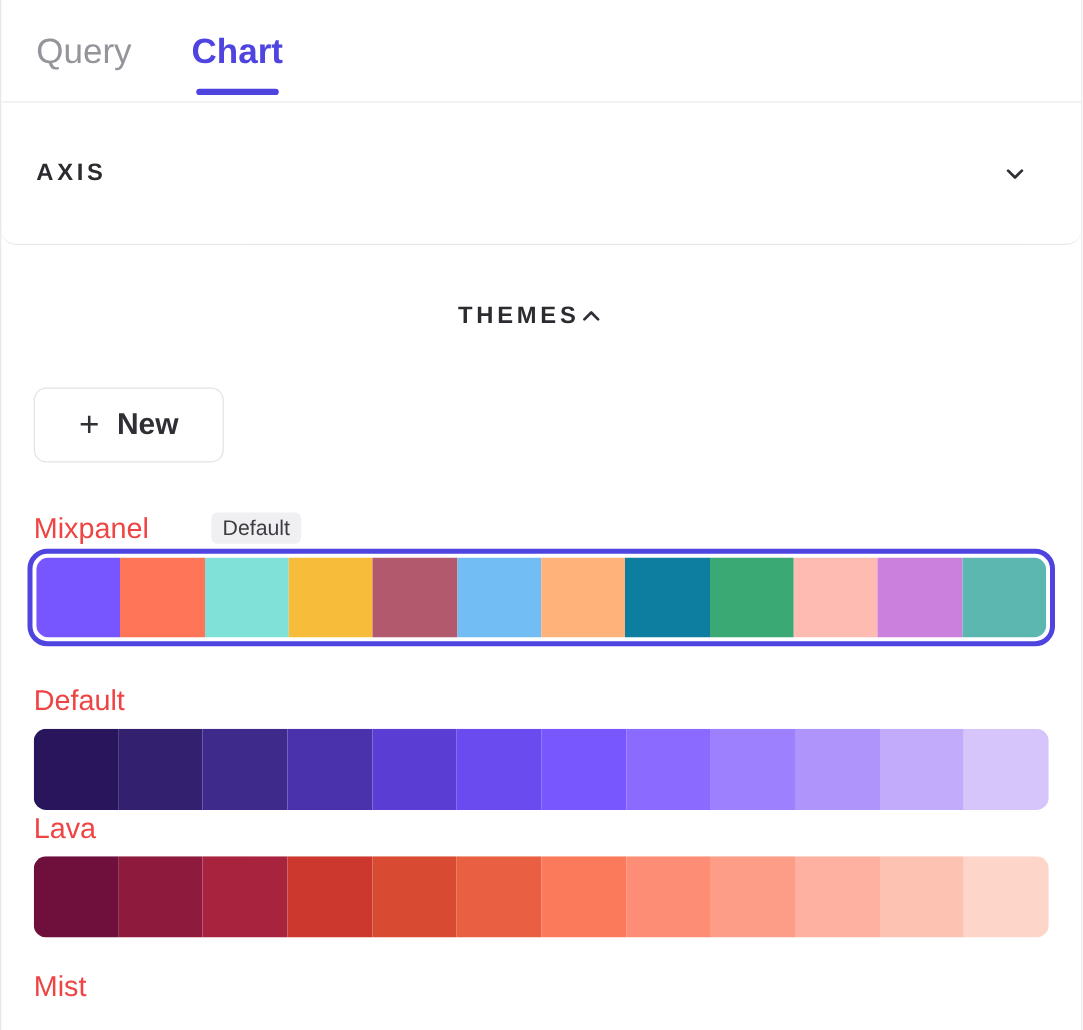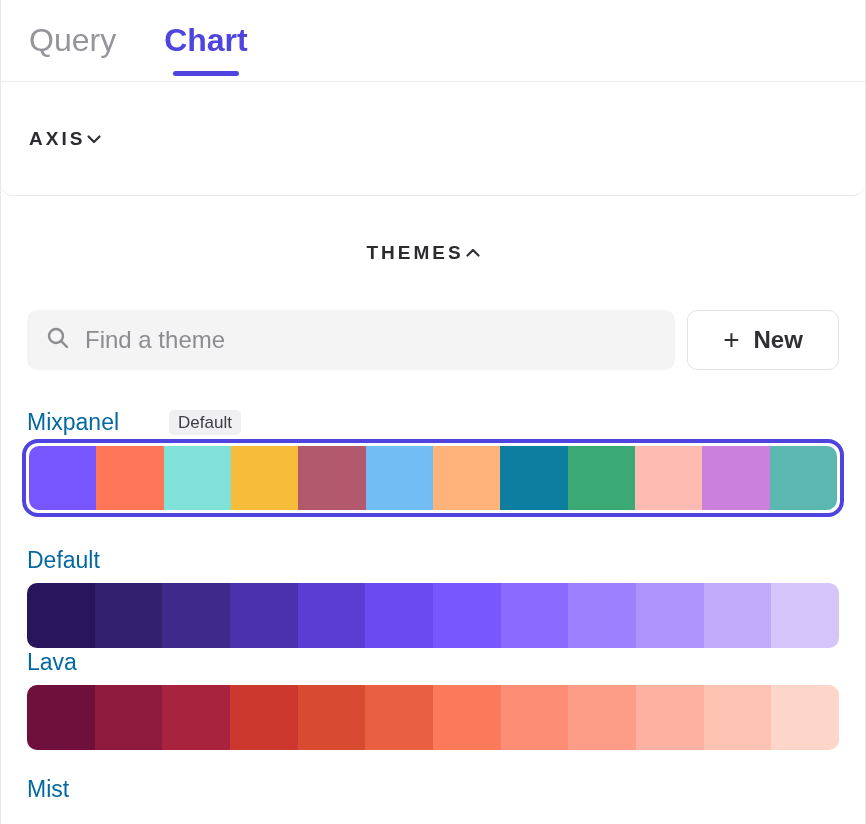--- a/index.html
+++ b/index.html
@@ -21,21 +21,21 @@
   .tabbar {
     height: 82px;
     display: flex;
     align-items: center;
     padding: 0 28px;
     gap: 48px;
     border-bottom: 1px solid #ececee;
   }
   .tab {
     position: relative;
-    font-size: 32px;
+    font-size: 28px;
     height: 82px;
     display: flex;
     align-items: center;
     cursor: pointer;
     color: #94949a;
     font-weight: 500;
   }
   .tab.active { color: #4f44e0; font-weight: 600; }
   .tab.active .tab-underline {
     position: absolute;
@@ -45,21 +45,21 @@
     width: 66px;
     height: 5px;
     border-radius: 3px;
     background: #4f44e0;
   }
   
   .card-axis {
     height: 114px;
     display: flex;
     align-items: center;
-    justify-content: flex-start;
+    justify-content: space-between;
     padding: 0 44px 0 28px;
     border-bottom: 1px solid #e8e8ea;
     border-bottom-left-radius: 12px;
     border-bottom-right-radius: 12px;
   }
   .section-title {
     font-size: 19px;
     font-weight: 700;
     letter-spacing: 3px;
     color: #2b2b30;
@@ -113,21 +113,21 @@
     cursor: pointer;
   }
   
   .theme-row { }
   .theme-label-row {
     display: flex;
     align-items: center;
     gap: 10px;
     height: 28px;
   }
-  .theme-name { font-size: 23px; font-weight: 500; color: #0369a1; }
+  .theme-name { font-size: 23px; font-weight: 500; color: #ef4444; }
   .theme-badge {
     background: #f0f0f2;
     color: #3c3c42;
     font-size: 17px;
     border-radius: 5px;
     padding: 4px 9px;
     line-height: 1;
     margin-left: 40px;
   }
   .swatch-bar {
@@ -189,29 +189,20 @@
     <div class="themes-header">
       <span class="section-title">THEMES</span>
       <span class="chevron">
         <svg width="18" height="18" viewBox="0 0 18 18" fill="none">
           <path d="M3.5 11.5 L9 6 L14.5 11.5" stroke="#2f2f35" stroke-width="2.2" stroke-linecap="round" stroke-linejoin="round"></path>
         </svg>
       </span>
     </div>
 
     <div class="search-row">
-      <div class="search-box">
-        <span>
-          <svg width="26" height="26" viewBox="0 0 26 26" fill="none">
-            <circle cx="11" cy="11" r="7" stroke="#8c8c91" stroke-width="2.4"></circle>
-            <path d="M16.2 16.2 L22 22" stroke="#8c8c91" stroke-width="2.4" stroke-linecap="round"></path>
-          </svg>
-        </span>
-        <input type="text" value="" placeholder="Find a theme" style="">
-      </div>
       <div class="new-button">
         <span style="font-weight:400;font-size:28px;line-height:1;">+</span>
         <span>New</span>
       </div>
     </div>
 
     <div id="themes-list">
         <div class="theme-row">
           <div class="theme-label-row mt-mixpanel">
             <span class="theme-name">Mixpanel</span>

